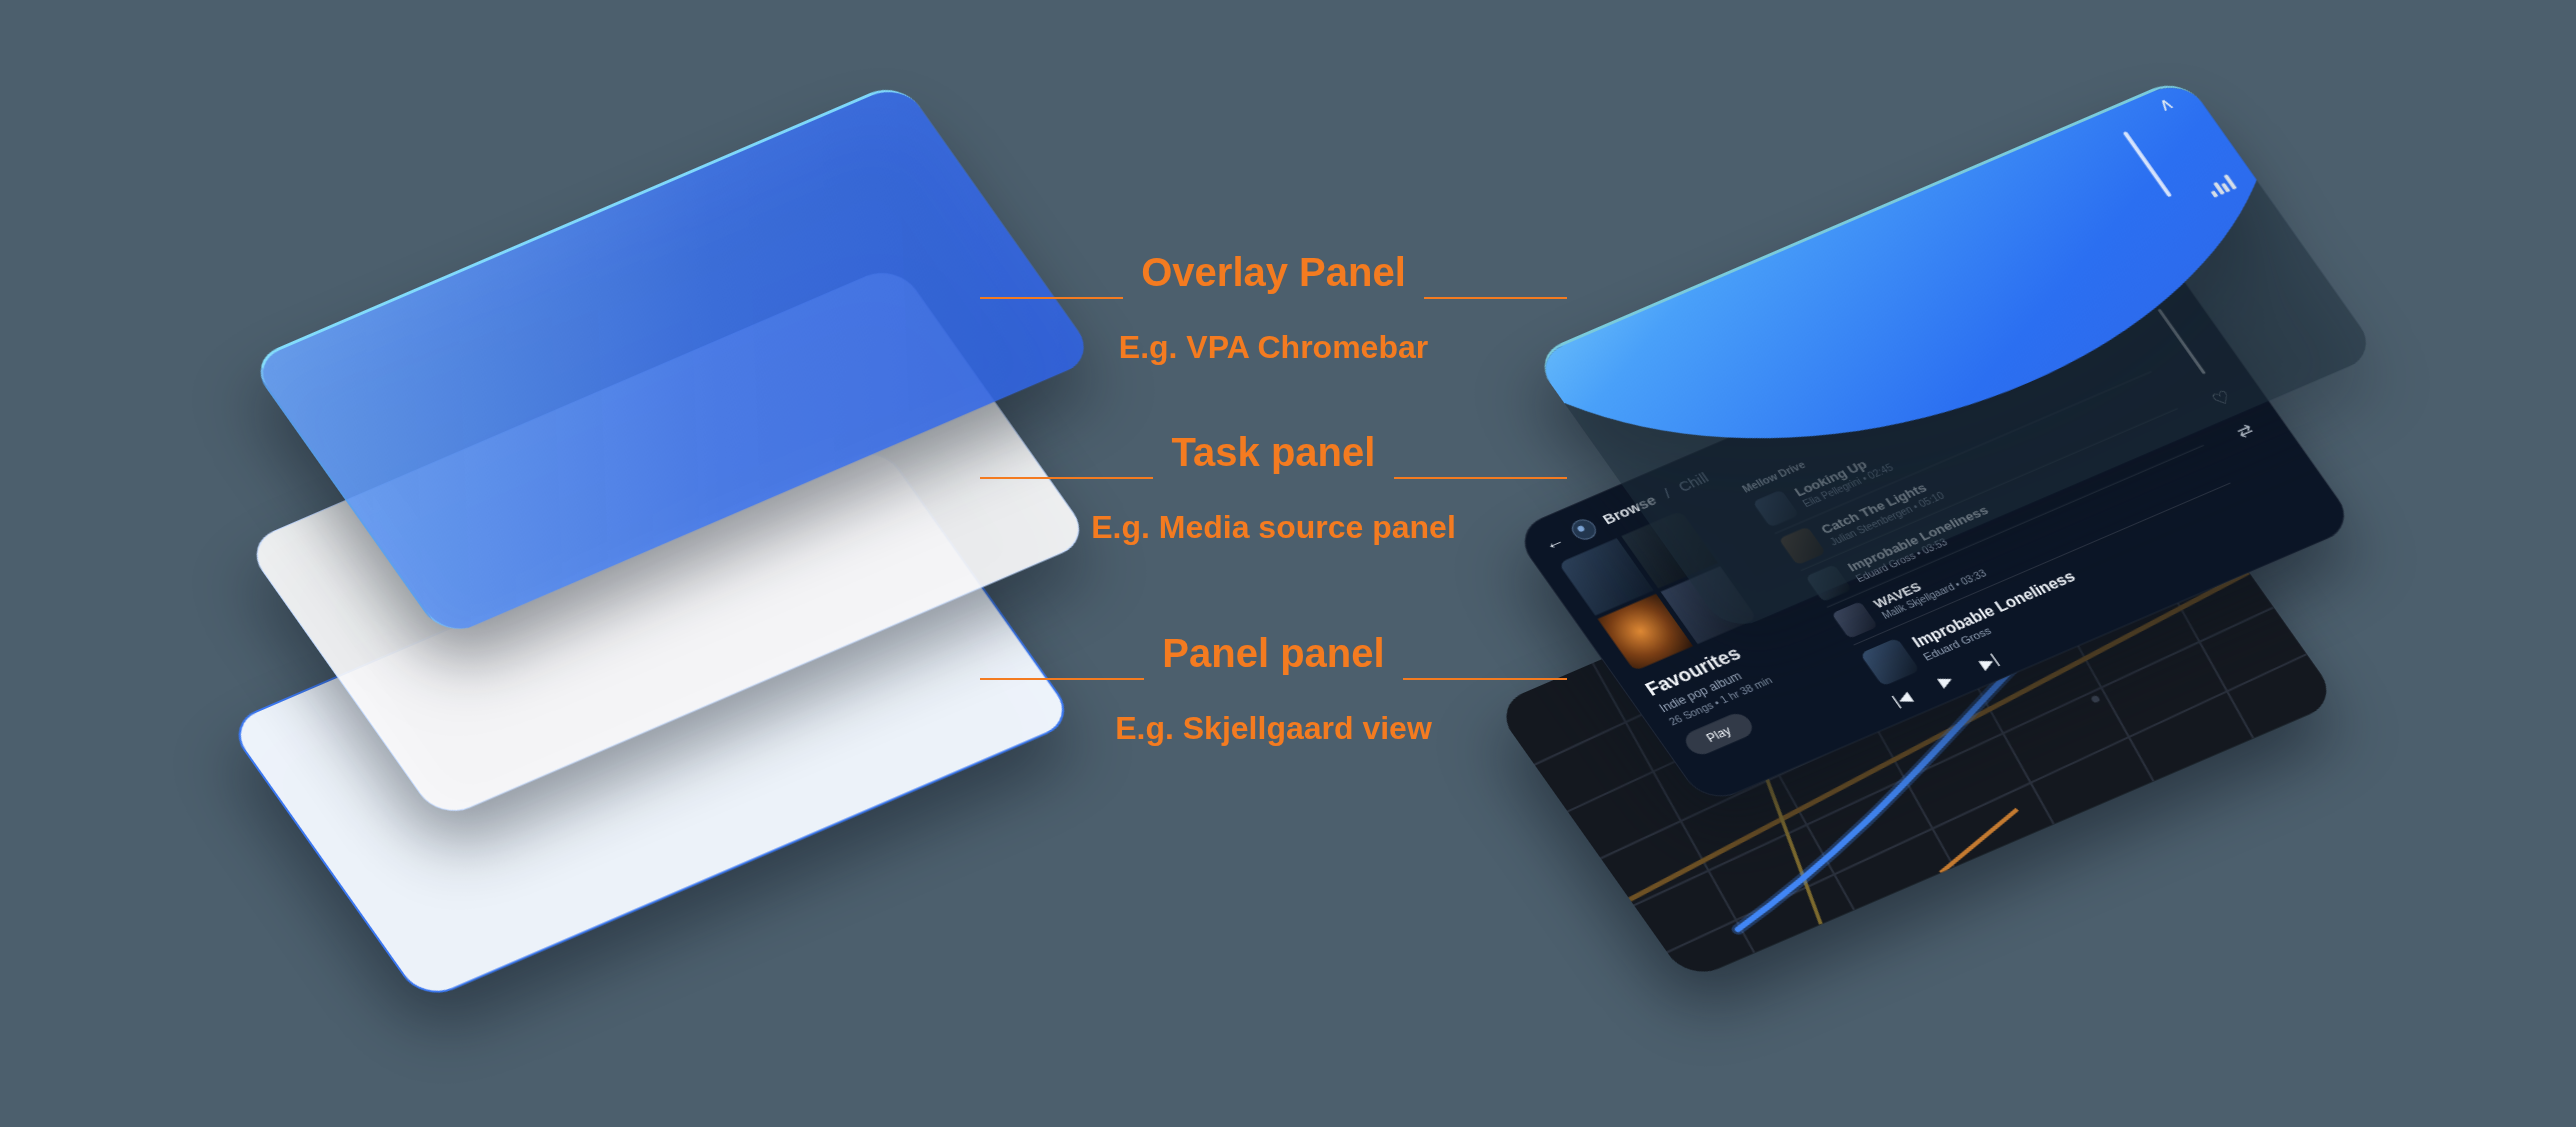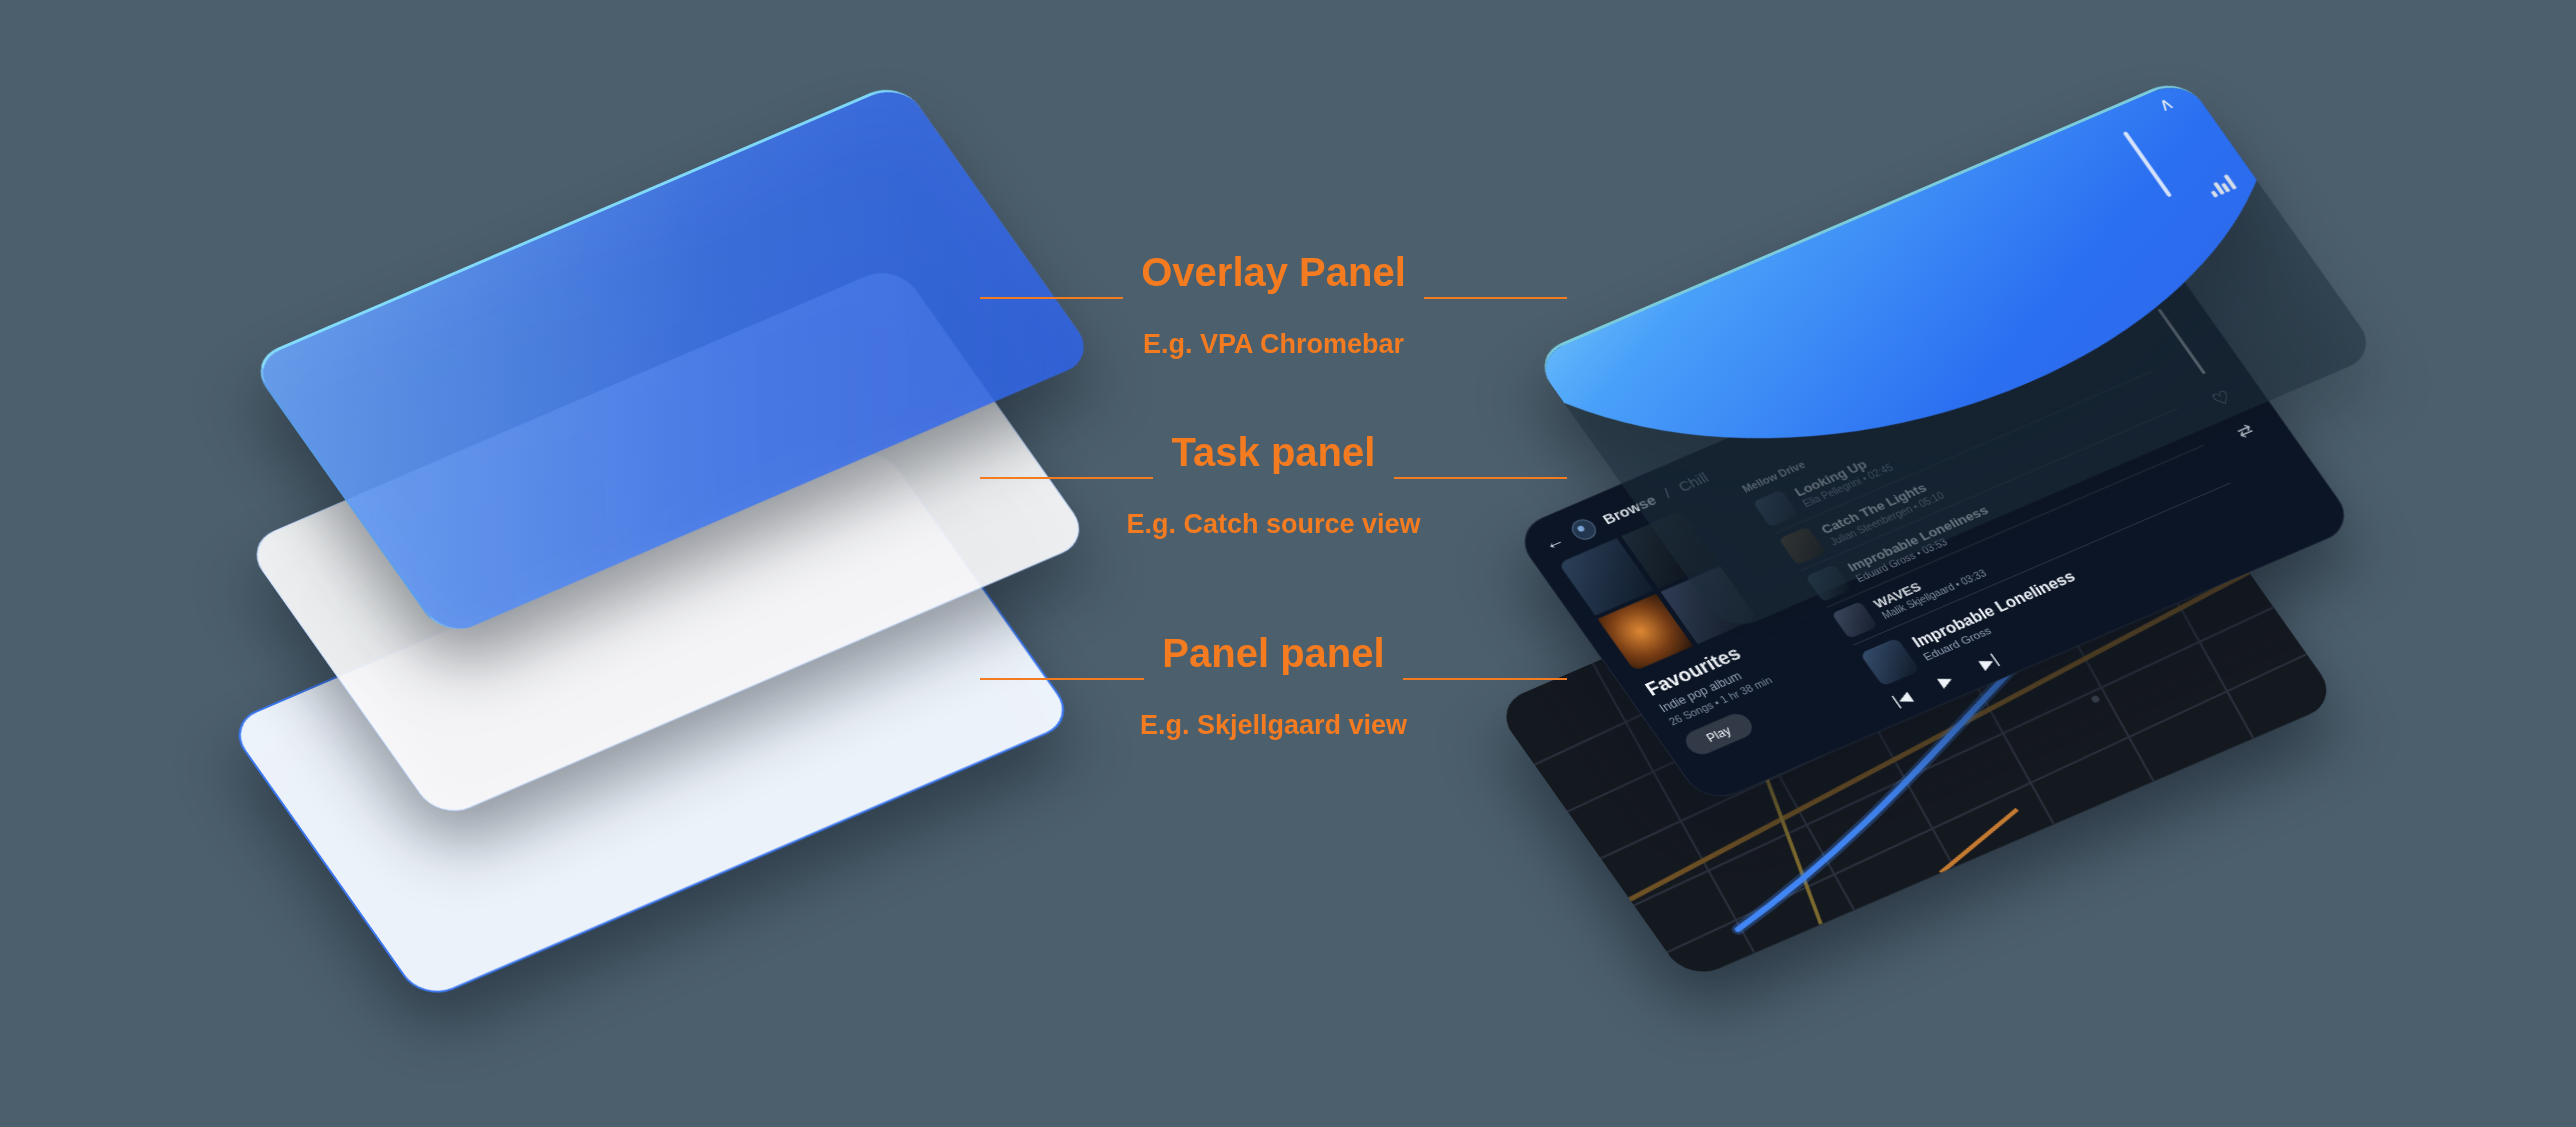--- a/index.html
+++ b/index.html
@@ -21,21 +21,21 @@
   .l3{left:225px;top:724px;z-index:1;background:rgba(243,248,255,0.97);
       border:2.1px solid #3b78f2;
       filter:drop-shadow(-20px 34px 33px rgba(12,20,30,0.45));}
 
   
   .callout{position:absolute;left:980px;width:587px;z-index:10;text-align:center;color:#f47b20;}
   .c1{top:252px}.c2{top:432px}.c3{top:633px}
   .ct-row{display:flex;align-items:flex-end;gap:18.6px;}
   .ct-line{flex:1;height:2.1px;background:#f47b20;margin-bottom:-7.2px;}
   .ct-title{font-size:40px;font-weight:bold;line-height:1;white-space:nowrap;text-align:center;}
-  .ct-sub{font-size:27px;font-weight:600;margin-top:37px;}
+  .ct-sub{font-size:32px;font-weight:600;margin-top:37px;}
 
   
   .r-overlay{left:1531px;top:356px;z-index:6;background:rgba(30,48,62,0.52);
              border-top:3.6px solid rgba(140,236,255,0.8);overflow:hidden;
              filter:drop-shadow(-20px 34px 33px rgba(12,20,30,0.5));}
   .vpa-blob{position:absolute;left:-50px;top:-114px;width:830px;height:336px;
             background:linear-gradient(155deg,#8fe0fc 0%,#49a0f9 30%,#2b6ff1 70%,#2e66e8 100%);
             border-radius:0 0 50% 58% / 0 0 80% 100%;}
   .ov-chevron{position:absolute;right:24px;top:5.7px;color:#dfe9f3;font-size:18.6px;z-index:2;}
   .ov-scroll{position:absolute;right:79px;top:26px;width:3.6px;height:79px;
@@ -117,21 +117,21 @@
     </div>
     <div class="ct-sub">E.g. VPA Chromebar</div>
   </div>
 
   <div class="callout c2">
     <div class="ct-row">
       <div class="ct-line"></div>
       <div class="ct-title">Task panel</div>
       <div class="ct-line"></div>
     </div>
-    <div class="ct-sub">E.g. Catch source view</div>
+    <div class="ct-sub">E.g. Media source panel</div>
   </div>
 
   <div class="callout c3">
     <div class="ct-row">
       <div class="ct-line"></div>
       <div class="ct-title">Panel panel</div>
       <div class="ct-line"></div>
     </div>
     <div class="ct-sub">E.g. Skjellgaard view</div>
   </div>

